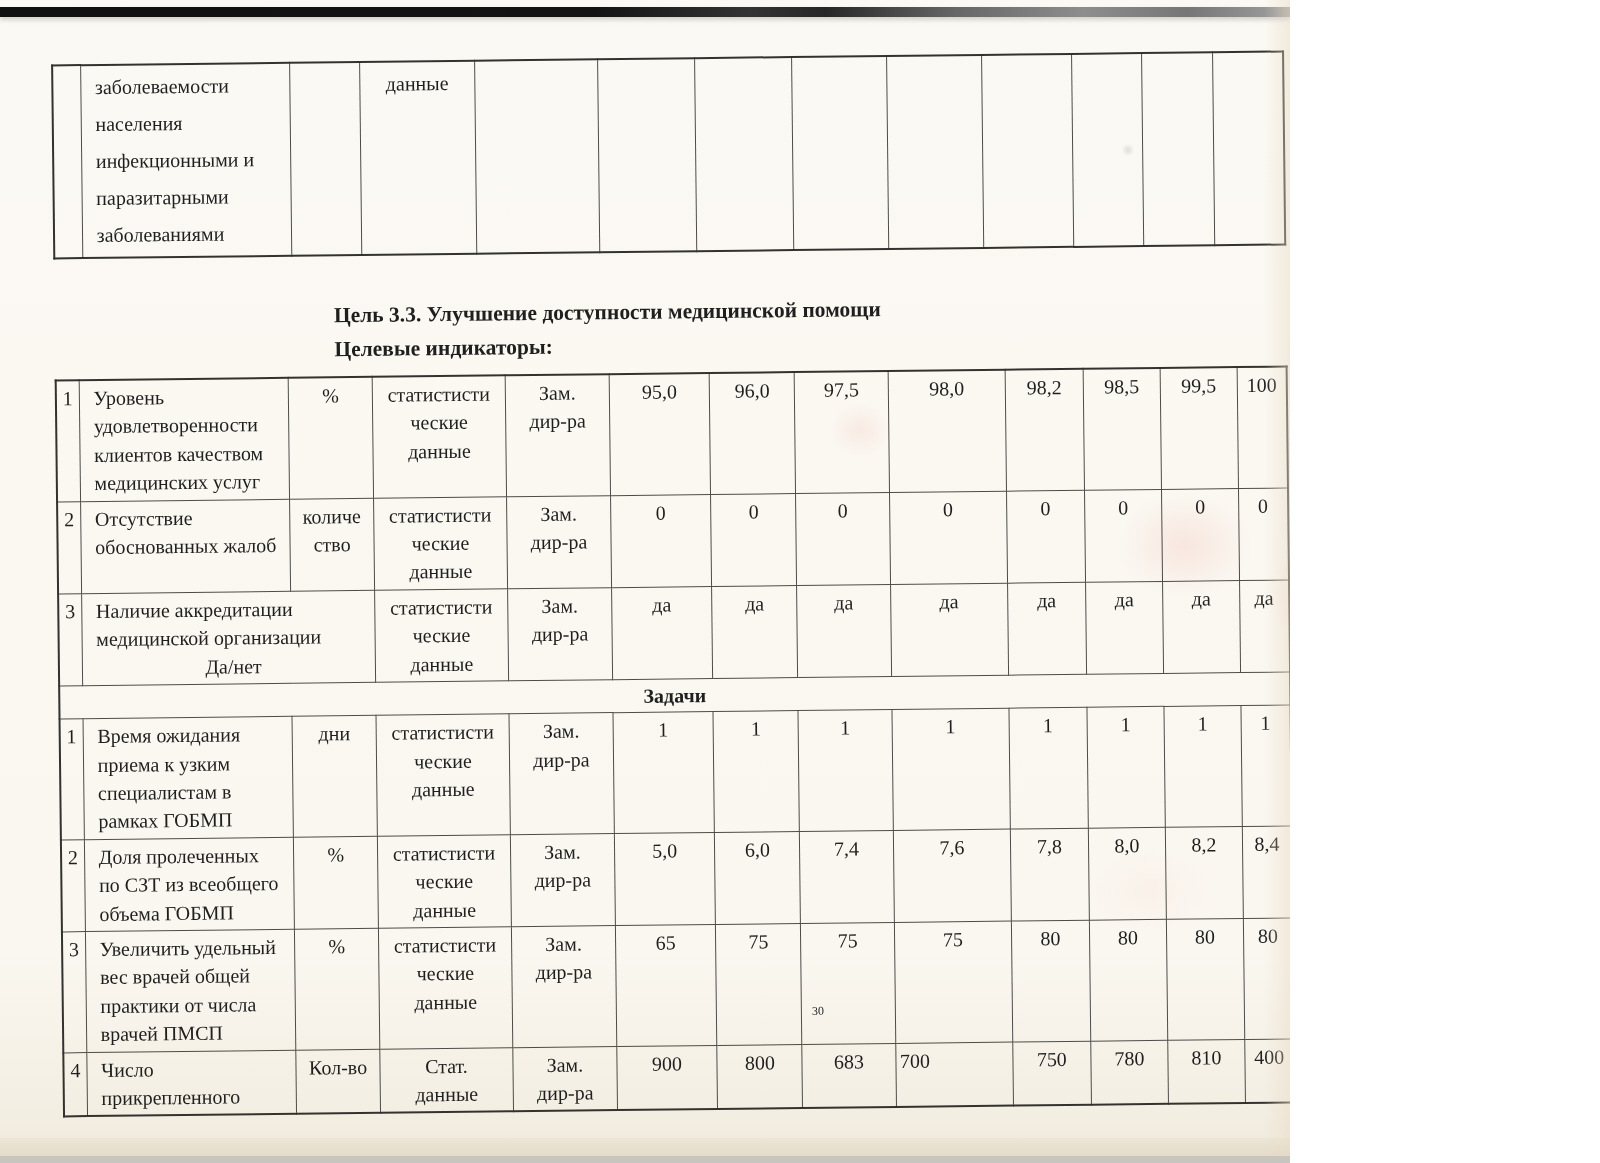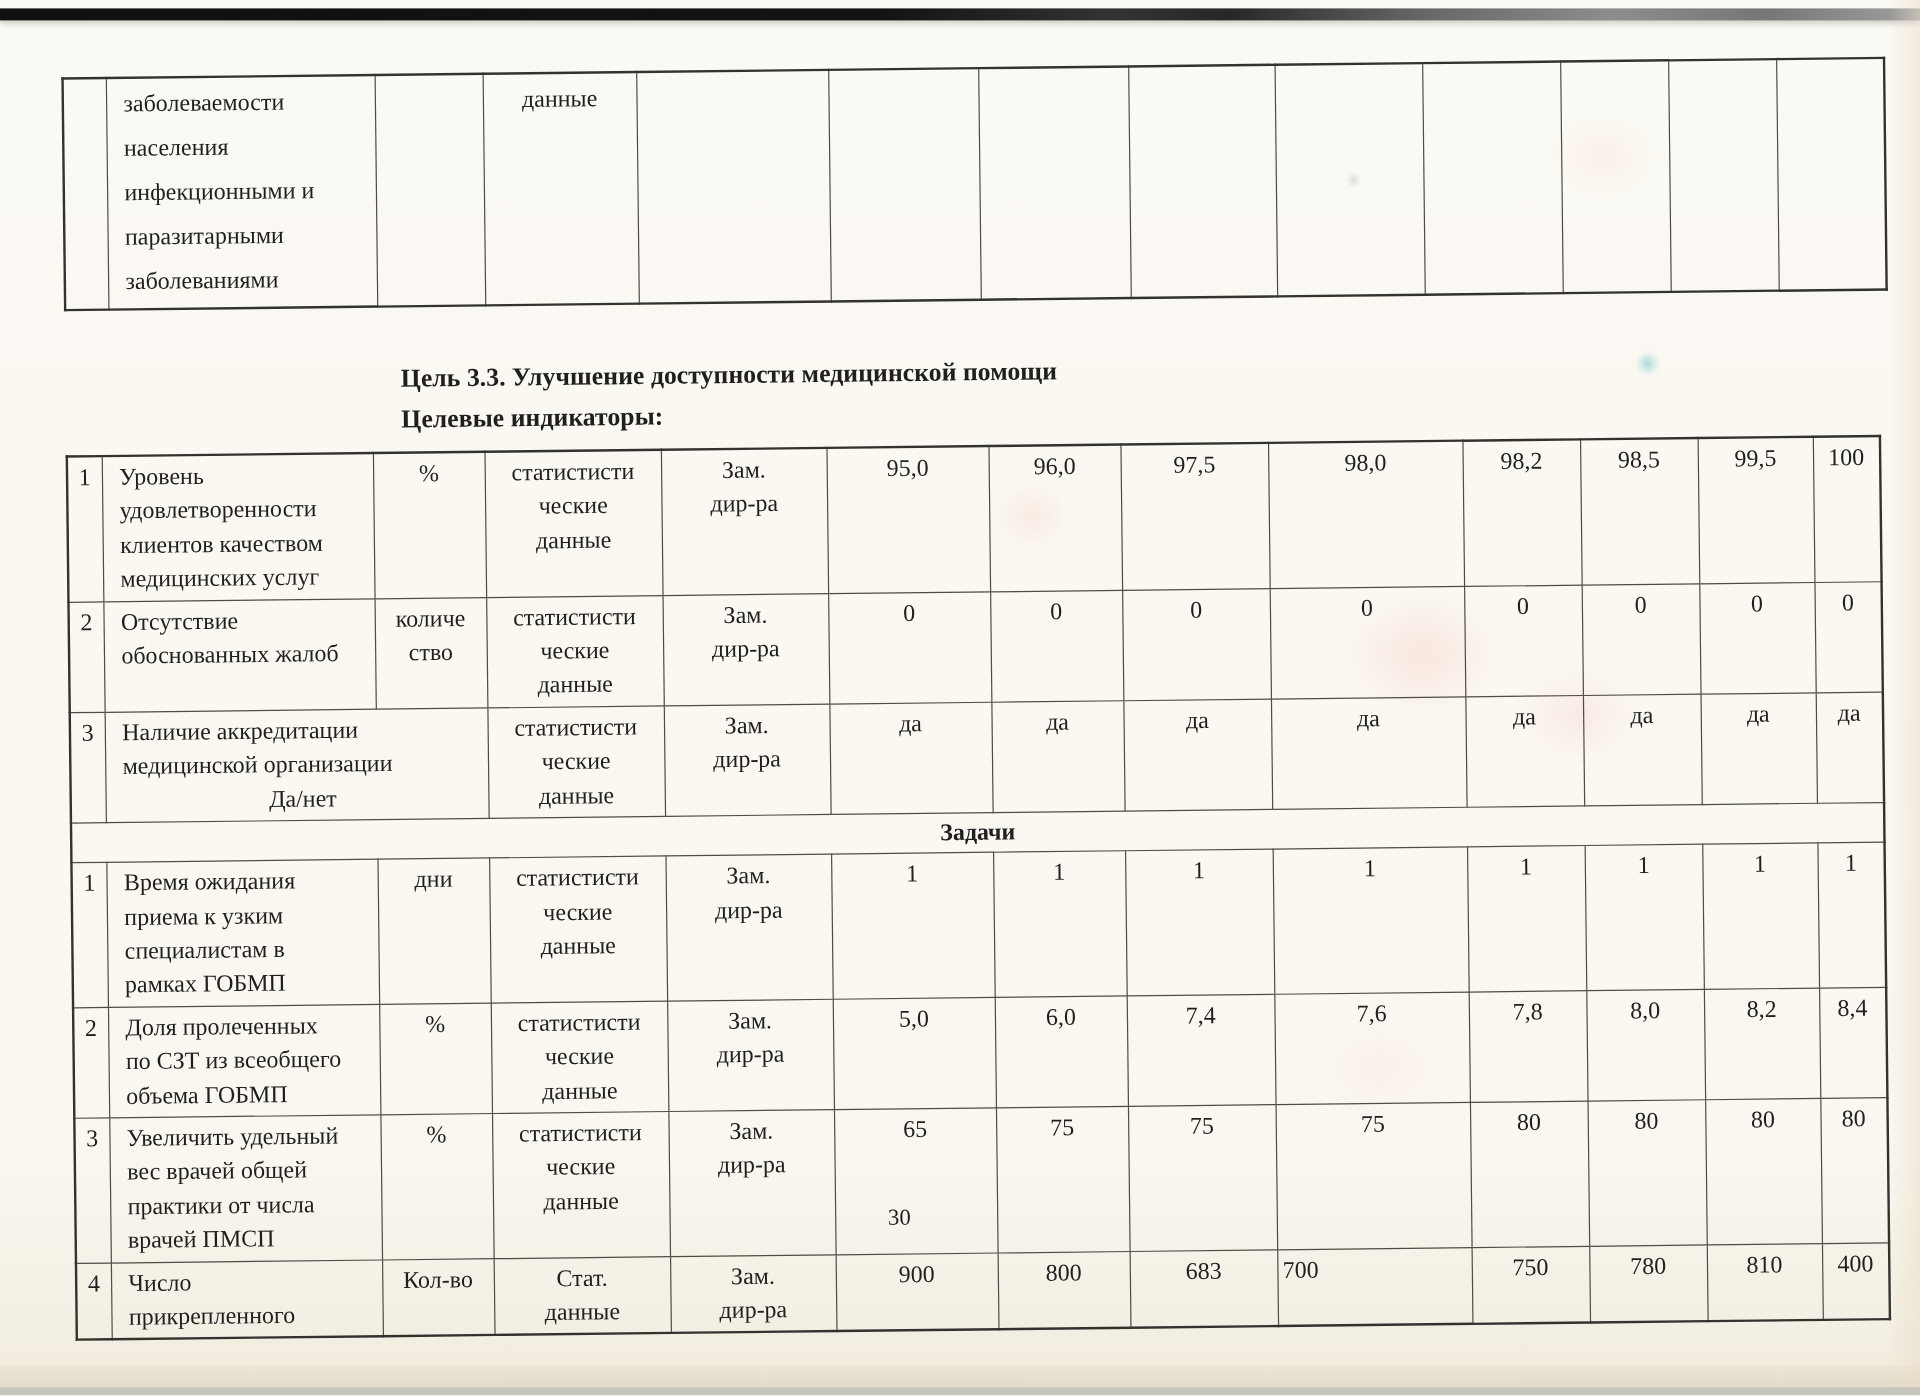--- a/index.html
+++ b/index.html
@@ -1,28 +1,29 @@
 <!DOCTYPE html>
 <html><head>
 <meta charset="utf-8">
 <style>
   html,body{margin:0;padding:0;}
   .page{
-    position:relative; width:1600px; height:1163px; overflow:hidden;
+    position:relative; width:1272px; height:1163px; overflow:hidden;
     color:#1f1f1f;
     font-family:"Liberation Serif","DejaVu Serif",serif;
     background:
       radial-gradient(45px 40px at 860px 430px,  rgba(236,160,150,.16), transparent 70%),
       radial-gradient(95px 75px at 1185px 545px, rgba(238,168,158,.22), transparent 70%),
       radial-gradient(75px 60px at 1315px 595px, rgba(238,168,158,.16), transparent 70%),
       radial-gradient(60px 48px at 1335px 130px, rgba(240,185,175,.14), transparent 70%),
       radial-gradient(85px 60px at 1150px 890px, rgba(240,185,175,.10), transparent 70%),
       radial-gradient(16px 16px at 1373px 303px, rgba(110,195,205,.55), transparent 65%),
       radial-gradient(10px 10px at 1128px 150px, rgba(140,140,140,.25), transparent 65%),
       linear-gradient(180deg,#fbf9f3 0%, #faf7f0 82%, #f3eee2 96%, #efe9da 100%);
+    padding-left: 18px;
   }
   
   .top-bar{
     position:absolute; left:0; top:7px; width:100%; height:10px;
     background:linear-gradient(90deg,#101010 0%,#131313 46%,#333 58%,#272727 64%,#666 74%,#8d8d8d 84%,#767676 92%,#a0a0a0 100%);
     box-shadow:0 3px 4px rgba(90,90,90,.25);
   }
   .bottom-band-1{position:absolute;left:0;top:1138px;width:100%;height:18px;background:linear-gradient(180deg,rgba(232,222,202,.45),rgba(224,215,196,.75));}
   .bottom-band-2{position:absolute;left:0;top:1156px;width:100%;height:7px;background:#c8c5be;}
   .right-band{position:absolute;right:0;top:0;width:26px;height:100%;background:linear-gradient(270deg,rgba(233,219,198,.5),transparent);}
@@ -38,21 +39,21 @@
   .nm{white-space:pre-line;}
   .nm-sub{text-align:center;}
   .c-unit,.c-src,.c-resp,.c-val{text-align:center;white-space:pre-line;}
   .c-div{text-align:center;font-weight:bold;padding:2px;}
 
   .top-table-wrap{position:absolute;left:57px;top:56px;}
   .top-table-wrap td{line-height:1.85;}
   .main-table-wrap{position:absolute;left:57px;top:371px;}
 
   .heading{position:absolute;left:337px;top:293px;font-weight:bold;font-size:21.5px;line-height:1.6;white-space:nowrap;}
-  .page-number{position:absolute;left:735px;top:1004px;width:84px;text-align:left;font-size:19px;}
+  .page-number{position:absolute;left:735px;top:1004px;width:84px;text-align:right;font-size:12px;}
 </style>
 </head>
 <body>
 
 <div class="page">
 
   <div class="top-bar"></div>
 
   <div class="skew">
 

